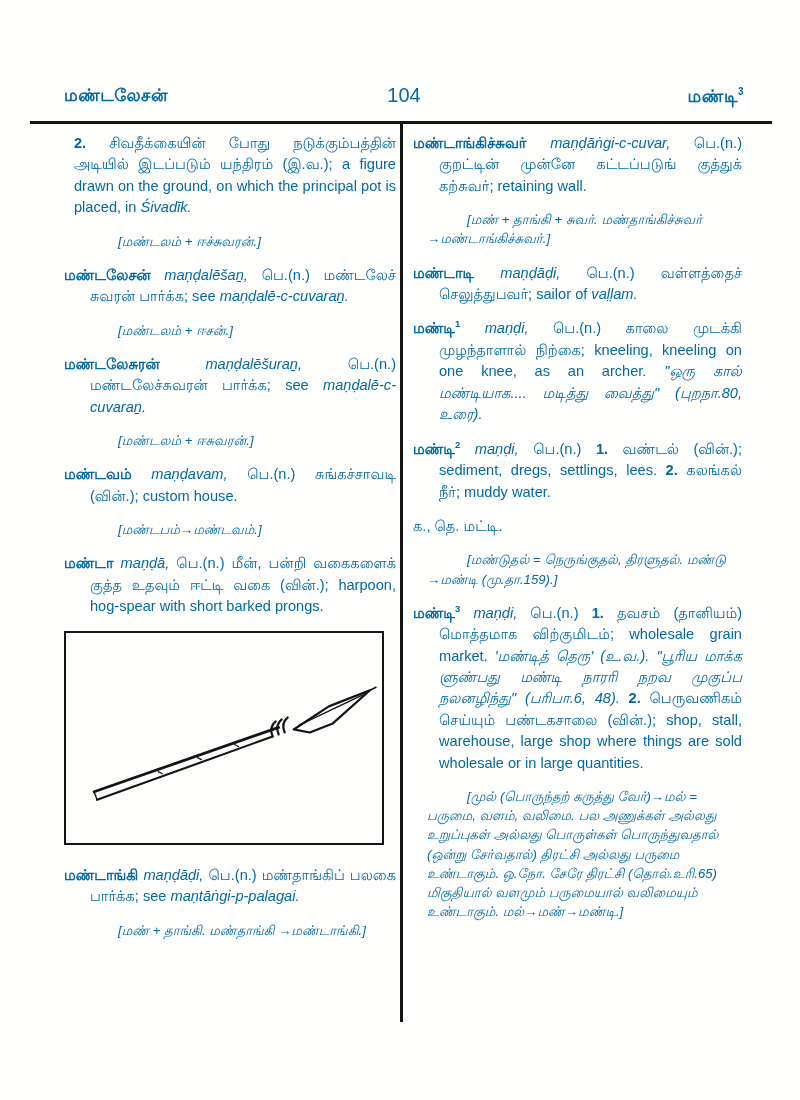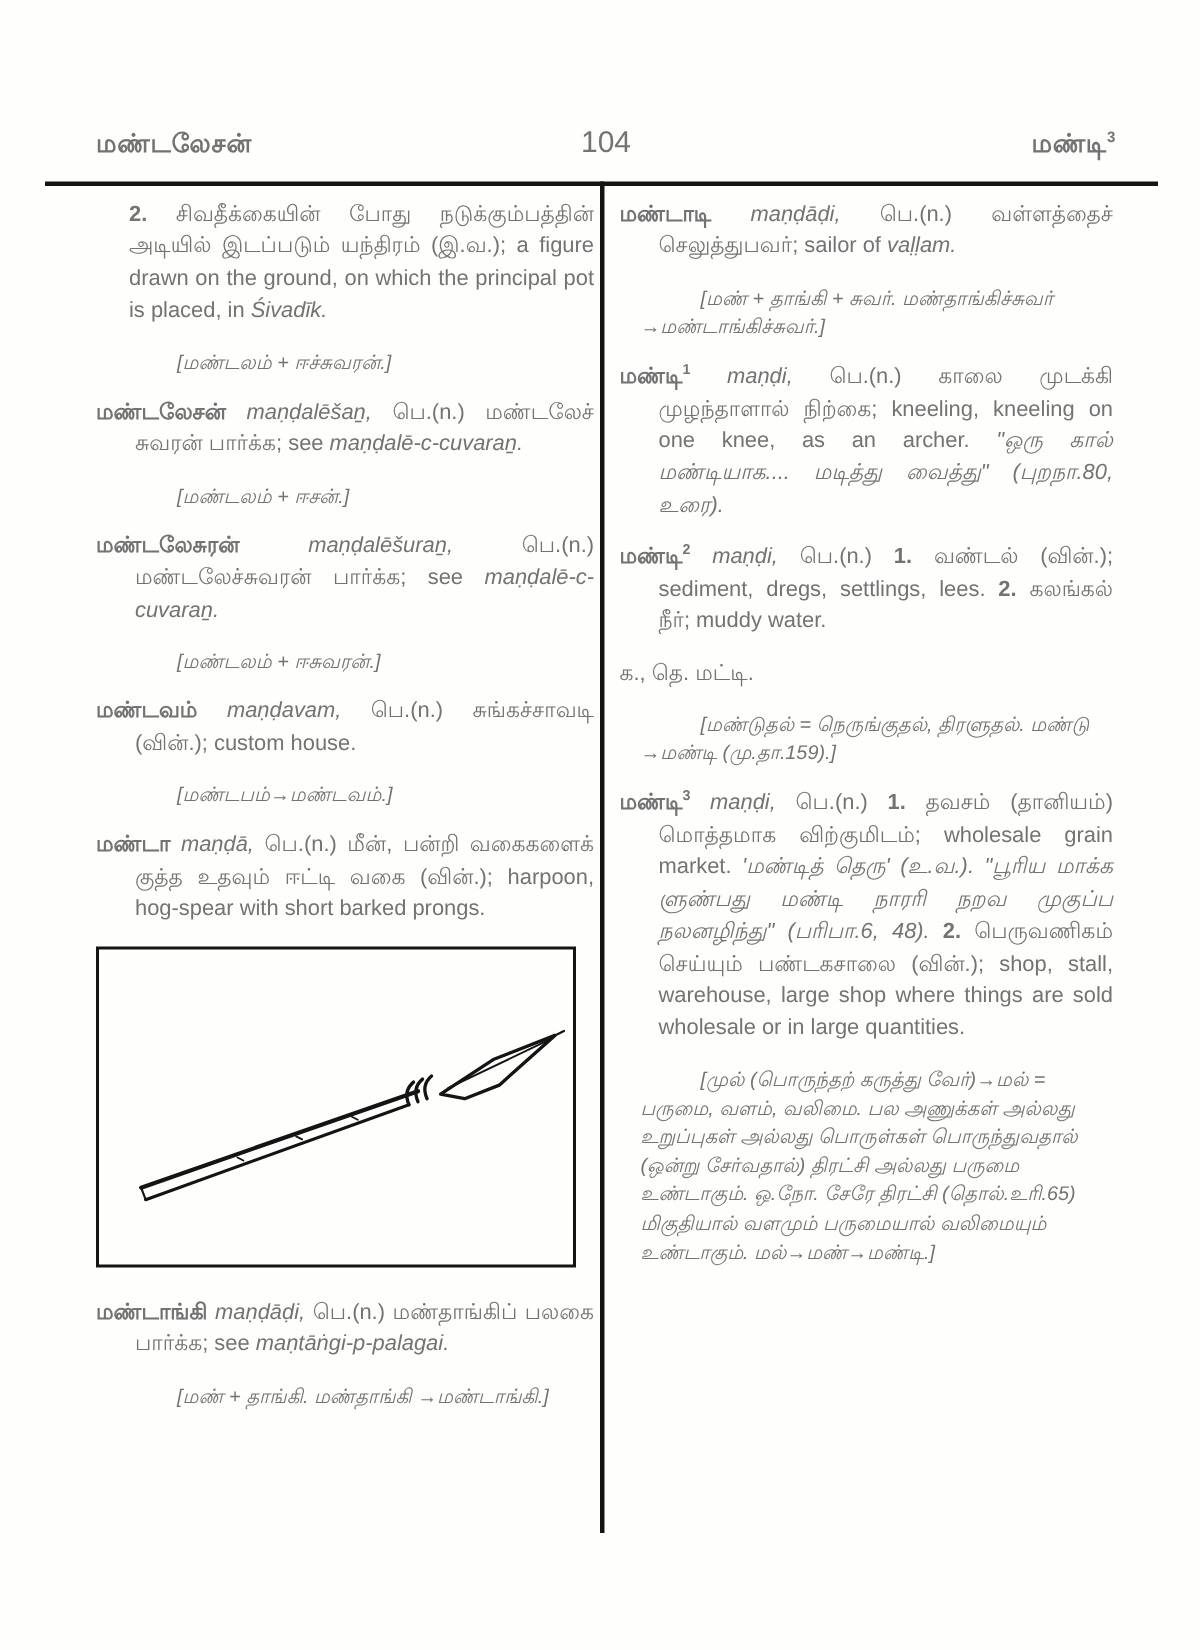--- a/index.html
+++ b/index.html
@@ -1,36 +1,36 @@
 <!DOCTYPE html>
 <html><head>
 <meta charset="utf-8">
 <style>
   html,body { margin:0; padding:0; background:#ffffff; }
   .page {
     position:relative; width:800px; height:1100px; margin:0 auto;
-    background:#fefefd; color:#737373; overflow:hidden;
+    background:#fefefd; color:#0369a1; overflow:hidden;
     font-family:"Liberation Sans","DejaVu Sans",sans-serif;
   }
   
   .running-head { position:absolute; top:84px; left:64px; right:56px; height:26px; }
   .rh-left  { position:absolute; left:0;  top:2px; font-size:17px; font-weight:700; letter-spacing:0.5px; }
   .rh-center{ position:absolute; left:50%; top:0; transform:translateX(-50%); font-size:20px; }
   .rh-right { position:absolute; right:0; top:2px; font-size:17px; font-weight:700; letter-spacing:0.5px; }
   .rh-right sup { font-size:10px; }
   
   .rule-top { position:absolute; top:121px; left:30px; right:28px; height:2.5px; background:#141414; }
   .divider  { position:absolute; top:121px; left:400px; width:2.5px; height:901px; background:#141414; }
   
   .col { position:absolute; top:133px; text-align:justify; font-size:14.6px; line-height:1.47; }
   .col-left  { left:64px;  width:332px; }
   .col-right { left:413px; width:329px; }
   .block { margin:0 0 13px 0; }
   .entry { padding-left:26px; text-indent:-26px; }
-  .cont  { margin-left:22px; }
+  .cont  { margin-left:10px; }
   .cog   { text-align:left; }
   .etym  { font-style:italic; font-size:13.2px; line-height:1.45;
            margin:0 0 14px 14px; text-indent:40px; text-align:left; }
   .run-b { font-weight:700; }
   .run-i { font-style:italic; }
   .run-p { }
   sup.run-sup { font-size:9.5px; font-weight:700; line-height:0; vertical-align:super; font-style:normal; }
   
   .fig { margin:8px 0 20px 0; border:2.5px solid #141414; width:320px; height:214px;
          box-sizing:border-box; background:#fefefd; padding:0; }
@@ -80,22 +80,23 @@
         <path d="M227,96 L262,73 L303,57 L266,90 L243,99 Z" stroke-width="2.2" stroke-linejoin="round"></path>
         <path d="M232,92 L299,60" stroke-width="1.3"></path>
         <line x1="303" y1="57" x2="309" y2="54" stroke-width="1.5"></line>
       </g>
     </svg>
   </figure>
 <p class="block entry"><span class="run-b">மண்டாங்கி </span><span class="run-i">maṇḍāḍi,</span><span class="run-p"> பெ.(n.) மண்தாங்கிப் பலகை பார்க்க; see </span><span class="run-i">maṇtāṅgi-p-palagai.</span></p>
         <p class="block etym"><span class="run-i">[மண் + தாங்கி. மண்தாங்கி →மண்டாங்கி.]</span></p>
       </section>
     <section class="col col-right" id="col-right">
+        <p class="block entry"><span class="run-b">மண்டாங்கிச்சுவர் </span><span class="run-i">maṇḍāṅgi-c-cuvar,</span><span class="run-p"> பெ.(n.) குறட்டின் முன்னே கட்டப்படுங் குத்துக் கற்சுவர்; retaining wall.</span></p>
+        <p class="block etym"><span class="run-i">[மண் + தாங்கி + சுவர். மண்தாங்கிச்சுவர் →மண்டாங்கிச்சுவர்.]</span></p>
         <p class="block entry"><span class="run-b">மண்டாடி </span><span class="run-i">maṇḍāḍi,</span><span class="run-p"> பெ.(n.) வள்ளத்தைச் செலுத்துபவர்; sailor of </span><span class="run-i">vaḷḷam.</span></p>
-        <p class="block etym"><span class="run-i">[மண் + தாங்கி + சுவர். மண்தாங்கிச்சுவர் →மண்டாங்கிச்சுவர்.]</span></p>
         <p class="block entry"><span class="run-b">மண்டி</span><sup class="run-sup">1</sup><span class="run-p"> </span><span class="run-i">maṇḍi,</span><span class="run-p"> பெ.(n.) காலை முடக்கி முழந்தாளால் நிற்கை; kneeling, kneeling on one knee, as an archer. </span><span class="run-i">"ஒரு கால் மண்டியாக.... மடித்து வைத்து" (புறநா.80, உரை).</span></p>
         <p class="block entry"><span class="run-b">மண்டி</span><sup class="run-sup">2</sup><span class="run-p"> </span><span class="run-i">maṇḍi,</span><span class="run-p"> பெ.(n.) </span><span class="run-b">1. </span><span class="run-p">வண்டல் (வின்.); sediment, dregs, settlings, lees. </span><span class="run-b">2. </span><span class="run-p">கலங்கல் நீர்; muddy water.</span></p>
         <p class="block cog"><span class="run-p">க., தெ. மட்டி.</span></p>
         <p class="block etym"><span class="run-i">[மண்டுதல் = நெருங்குதல், திரளுதல். மண்டு →மண்டி (மு.தா.159).]</span></p>
         <p class="block entry"><span class="run-b">மண்டி</span><sup class="run-sup">3</sup><span class="run-p"> </span><span class="run-i">maṇḍi,</span><span class="run-p"> பெ.(n.) </span><span class="run-b">1. </span><span class="run-p">தவசம் (தானியம்) மொத்தமாக விற்குமிடம்; wholesale grain market. </span><span class="run-i">'மண்டித் தெரு' (உ.வ.). </span><span class="run-i">"பூரிய மாக்க ளுண்பது மண்டி நாரரி நறவ முகுப்ப நலனழிந்து" (பரிபா.6, 48). </span><span class="run-b">2. </span><span class="run-p">பெருவணிகம் செய்யும் பண்டகசாலை (வின்.); shop, stall, warehouse, large shop where things are sold wholesale or in large quantities.</span></p>
         <p class="block etym"><span class="run-i">[முல் (பொருந்தற் கருத்து வேர்)→மல் = பருமை, வளம், வலிமை. பல அணுக்கள் அல்லது உறுப்புகள் அல்லது பொருள்கள் பொருந்துவதால் (ஒன்று சேர்வதால்) திரட்சி அல்லது பருமை உண்டாகும். ஒ.நோ. சேரே திரட்சி (தொல்.உரி.65) மிகுதியால் வளமும் பருமையால் வலிமையும் உண்டாகும். மல்→மண்→மண்டி.]</span></p>
       </section>
   </main>
 </div>
 

